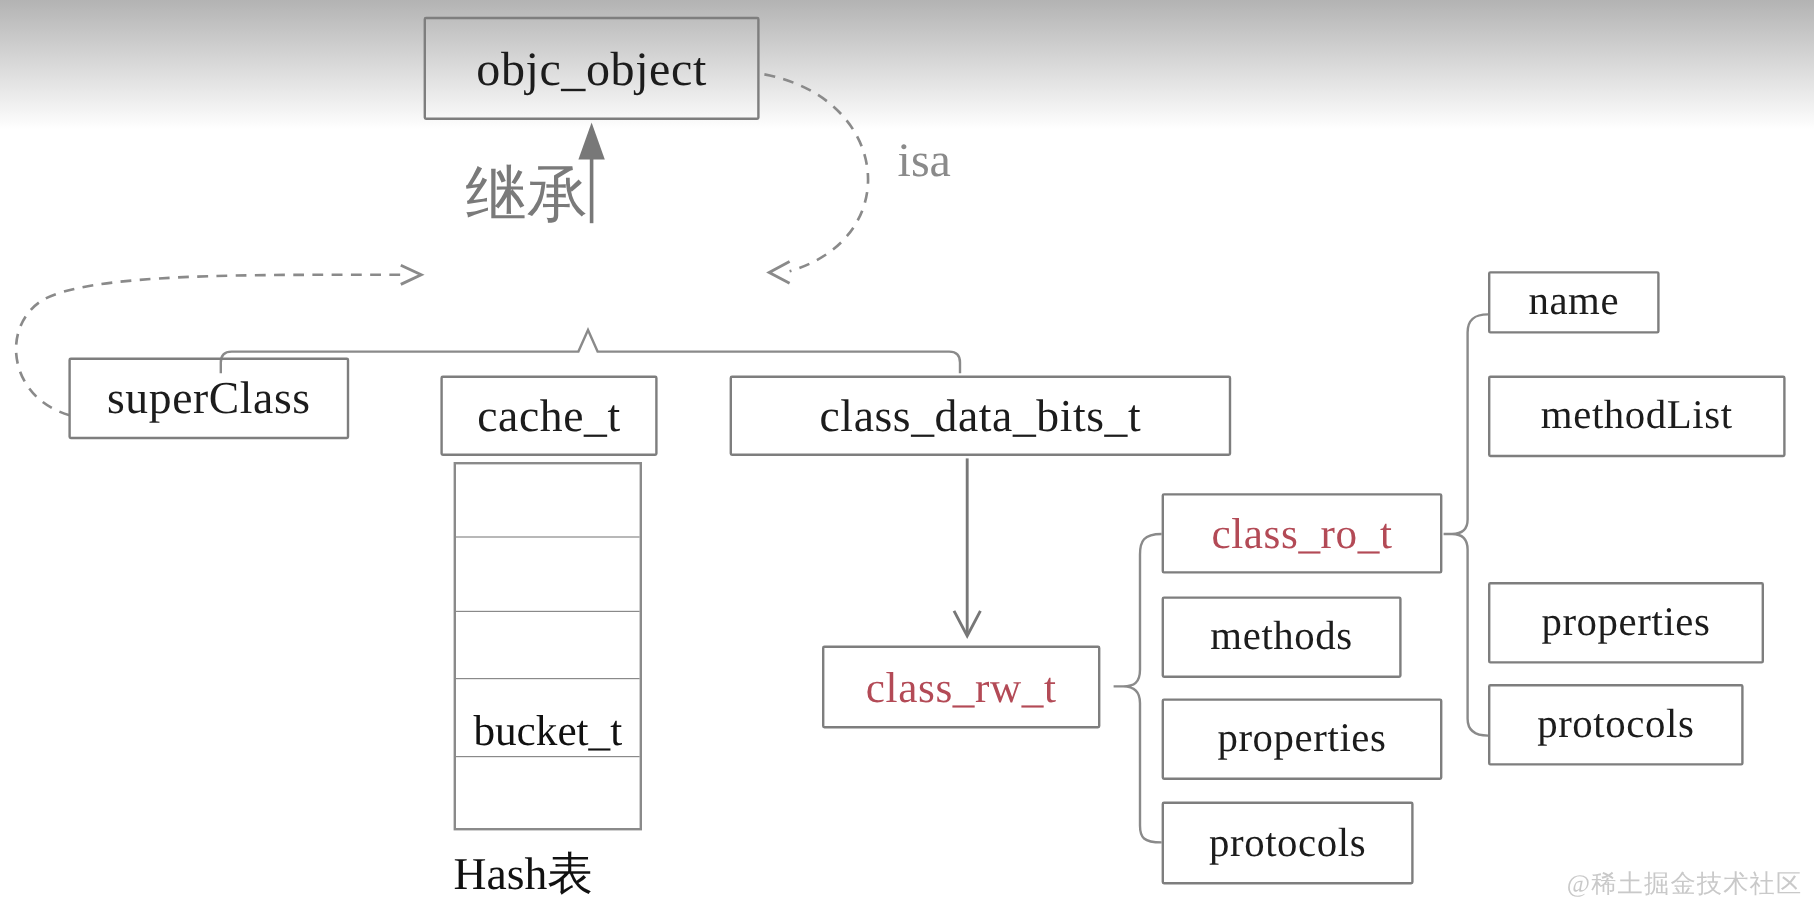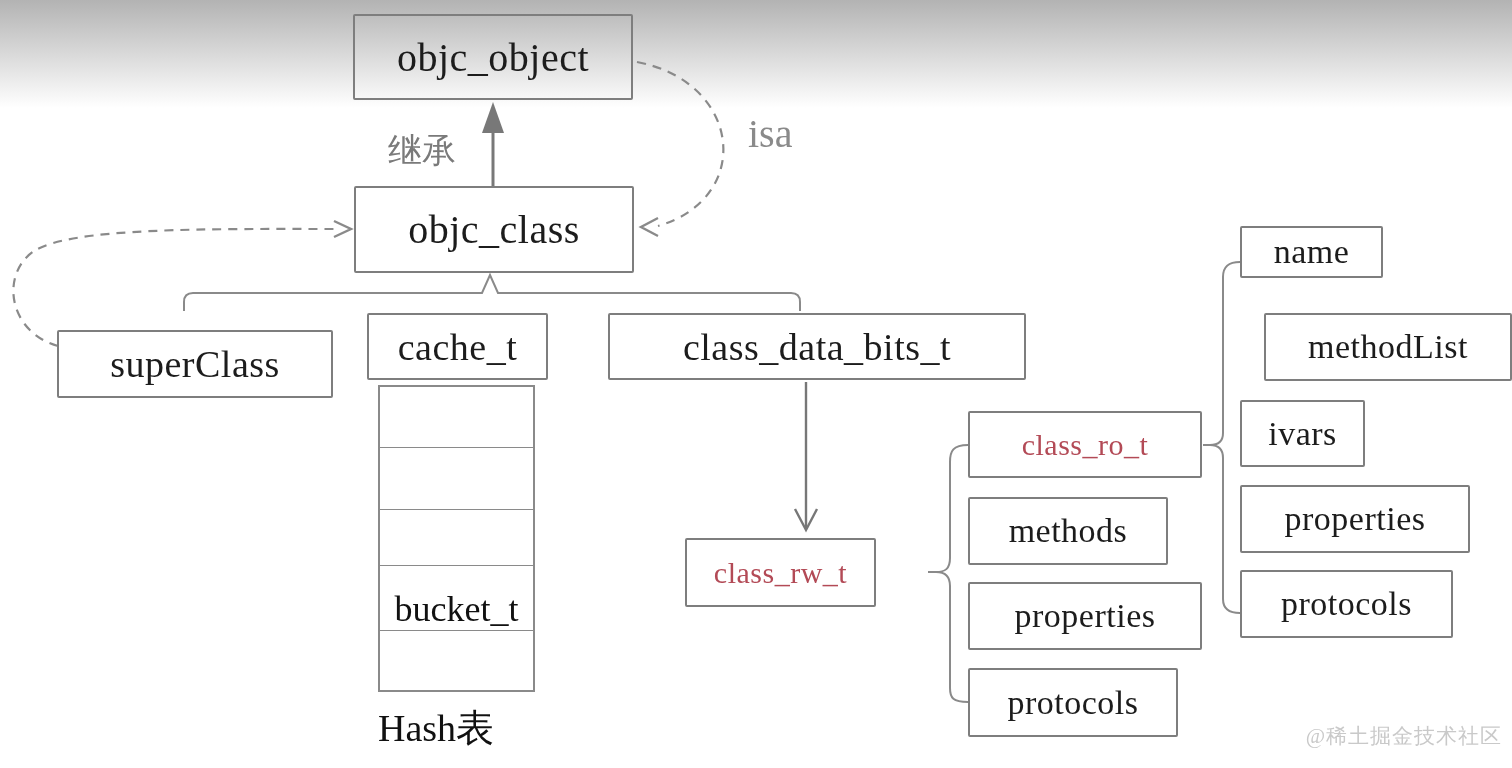--- a/index.html
+++ b/index.html
@@ -11,25 +11,25 @@
   }
   .connectors{position:absolute;left:0;top:0;width:1512px;height:768px;}
   .node{
     position:absolute;box-sizing:border-box;
     border:2px solid var(--box-border,#7e7e7e);
     border-radius:2px;background:transparent;
     display:flex;align-items:center;justify-content:center;
     font-size:38px;letter-spacing:0.5px;white-space:nowrap;
   }
   .node.big{font-size:40px;}
-  .node.mid{font-size:30px;}
+  .node.mid{font-size:36px;}
   .node.small{font-size:34px;}
   .node.accent{color:var(--accent,#b34a56);}
   .floating-label{position:absolute;white-space:nowrap;}
-  .lbl-inherit{left:388px;top:128px;font-size:34px;color:var(--gray-label,#7a7a7a);}
+  .lbl-inherit{left:388px;top:128px;font-size:51px;color:var(--gray-label,#7a7a7a);}
   .lbl-isa{left:748px;top:110px;font-size:40px;color:#8a8a8a;}
   .lbl-hash{left:378px;top:703px;width:157px;text-align:left;font-size:38px;color:#111;}
   .cache-table{
     position:absolute;left:378px;top:385px;width:157px;height:307px;box-sizing:border-box;
     border:2px solid #8a8a8a;display:grid;grid-template-rows:60px 62px 56px 65px auto;
   }
   .cache-row{box-sizing:border-box;display:flex;align-items:flex-end;justify-content:center;}
   .cache-row + .cache-row{border-top:1.5px solid #8a8a8a;}
   .cache-row span{font-size:36px;color:#111;}
   .watermark{position:absolute;right:10px;top:722px;font-size:21px;color:var(--watermark,#c9c9c9);letter-spacing:1px;}
@@ -62,45 +62,43 @@
       <line x1="806" y1="382" x2="806" y2="528"></line>
       <path d="M 795,509 L 806,530 L 817,509"></path>
     </g>
 
     <path d="M 968,445 C 953,445 950,451 950,462 L 950,558 C 950,569 945,572 936,572 L 928,572 M 936,572 C 945,572 950,576 950,586 L 950,688 C 950,698 953,702 968,702" fill="none" stroke="#8a8a8a" stroke-width="2"></path>
 
     <path d="M 1240,262 C 1229,262 1223,266 1223,277 L 1223,433 C 1223,442 1218,445 1210,445 L 1203,445 M 1210,445 C 1218,445 1223,449 1223,458 L 1223,599 C 1223,609 1229,613 1240,613" fill="none" stroke="#8a8a8a" stroke-width="2"></path>
   </svg>
 
   <div class="node big" style="left:353px;top:14px;width:280px;height:86px;">objc_object</div>
-  <div class="node big" style="left:354px;top:186px;width:280px;height:87px;">objc_class</div>
 
-  <div class="node" style="left:57px;top:330px;width:276px;height:68px;">superClass</div>
+  <div class="node" style="left:57px;top:298px;width:234px;height:68px;">superClass</div>
   <div class="node" style="left:367px;top:313px;width:181px;height:67px;">cache_t</div>
   <div class="node" style="left:608px;top:313px;width:418px;height:67px;">class_data_bits_t</div>
 
   <div class="cache-table">
     <div class="cache-row"></div>
     <div class="cache-row"></div>
     <div class="cache-row"></div>
     <div class="cache-row">
       <span>bucket_t</span>
     </div>
     <div class="cache-row"></div>
   </div>
 
-  <div class="node mid accent" style="left:685px;top:538px;width:191px;height:69px;">class_rw_t</div>
+  <div class="node mid accent" style="left:685px;top:538px;width:232px;height:69px;">class_rw_t</div>
   <div class="node mid accent" style="left:968px;top:411px;width:234px;height:67px;">class_ro_t</div>
   <div class="node small" style="left:968px;top:497px;width:200px;height:68px;">methods</div>
   <div class="node small" style="left:968px;top:582px;width:234px;height:68px;">properties</div>
   <div class="node small" style="left:968px;top:668px;width:210px;height:69px;">protocols</div>
 
   <div class="node small" style="left:1240px;top:226px;width:143px;height:52px;">name</div>
-  <div class="node small" style="left:1240px;top:313px;width:248px;height:68px;margin-left:24px;">methodList</div>
-  <div class="node small" style="left:1240px;top:400px;width:125px;height:67px;">ivars</div>
+  <div class="node small" style="left:1240px;top:313px;width:248px;height:68px;">methodList</div>
   <div class="node small" style="left:1240px;top:485px;width:230px;height:68px;">properties</div>
   <div class="node small" style="left:1240px;top:570px;width:213px;height:68px;">protocols</div>
 
   <span class="floating-label lbl-inherit">继承</span>
   <span class="floating-label lbl-isa">isa</span>
   <span class="floating-label lbl-hash">Hash表</span>
 
   <span class="watermark">@稀土掘金技术社区</span>
 </div>
 

